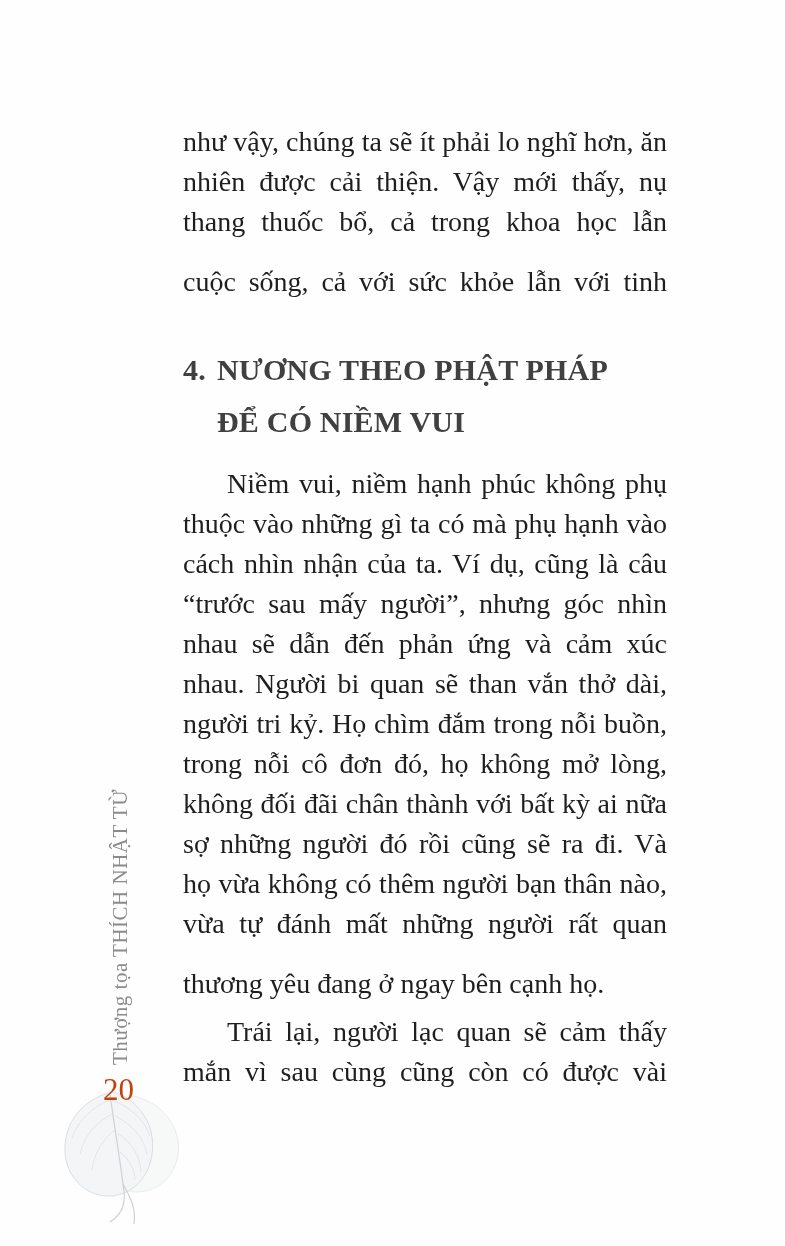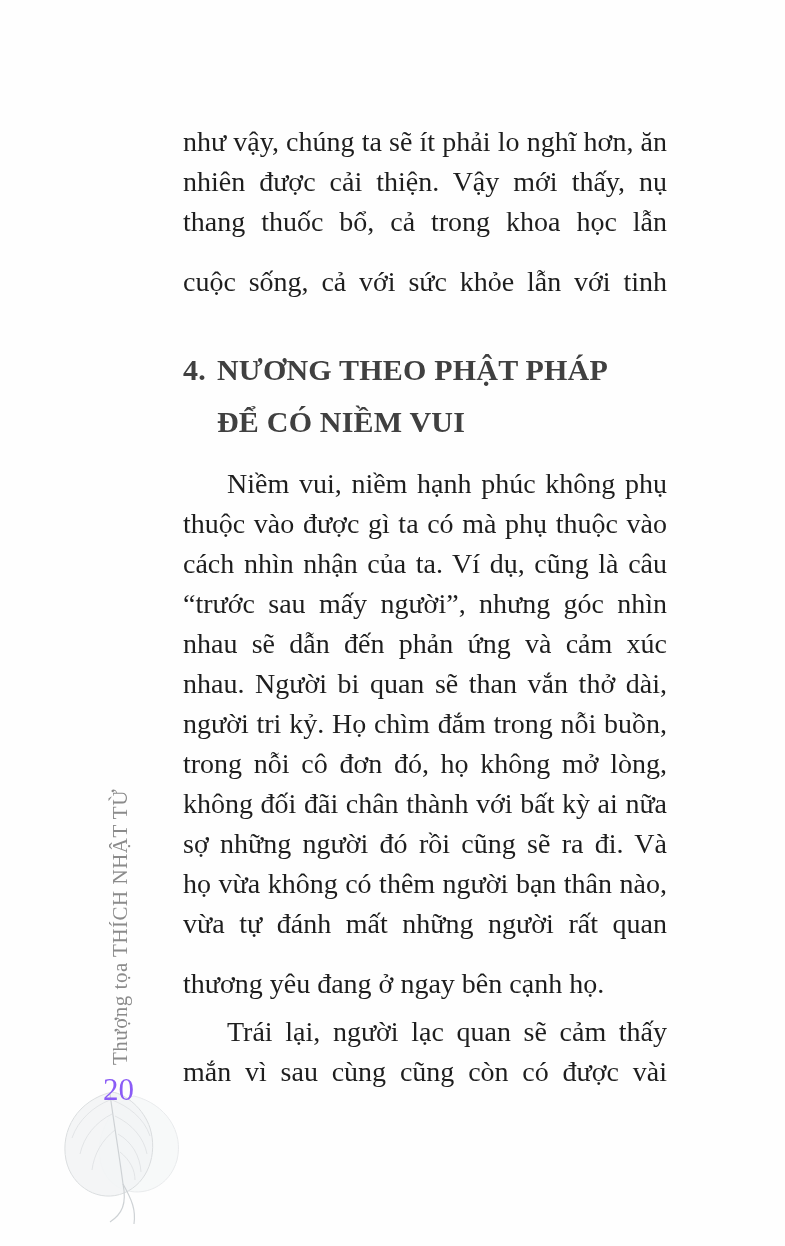--- a/index.html
+++ b/index.html
@@ -61,21 +61,21 @@
     color: #8b8b8b;
     white-space: nowrap;
   }
 
   
   #page-number {
     position: absolute;
     left: 103px;
     top: 1072px;
     font-size: 31px;
-    color: #8b5cf6;
+    color: #c2410c;
     z-index: 2;
   }
 
   
   #leaf {
     position: absolute;
     left: 52px;
     top: 1082px;
     z-index: 1;
   }
@@ -93,21 +93,21 @@
         <div class="tline flush">cuộc sống, cả với sức khỏe lẫn với tinh thần.</div>
       </div>
 
     <h2 id="heading">
       <div><span class="hnum">4.</span><span>NƯƠNG THEO PHẬT PHÁP</span></div>
       <div class="hline2">ĐỂ CÓ NIỀM VUI</div>
     </h2>
 
     <div class="para p2">
         <div class="tline indent">Niềm vui, niềm hạnh phúc không phụ</div>
-        <div class="tline">thuộc vào được gì ta có mà phụ thuộc vào</div>
+        <div class="tline">thuộc vào những gì ta có mà phụ hạnh vào</div>
         <div class="tline">cách nhìn nhận của ta. Ví dụ, cũng là câu nói</div>
         <div class="tline">“trước sau mấy người”, nhưng góc nhìn khác</div>
         <div class="tline">nhau sẽ dẫn đến phản ứng và cảm xúc khác</div>
         <div class="tline">nhau. Người bi quan sẽ than vắn thở dài, cho</div>
         <div class="tline">người tri kỷ. Họ chìm đắm trong nỗi buồn,</div>
         <div class="tline">trong nỗi cô đơn đó, họ không mở lòng,</div>
         <div class="tline">không đối đãi chân thành với bất kỳ ai nữa vì</div>
         <div class="tline">sợ những người đó rồi cũng sẽ ra đi. Và thế là</div>
         <div class="tline">họ vừa không có thêm người bạn thân nào,</div>
         <div class="tline">vừa tự đánh mất những người rất quan tâm,</div>

